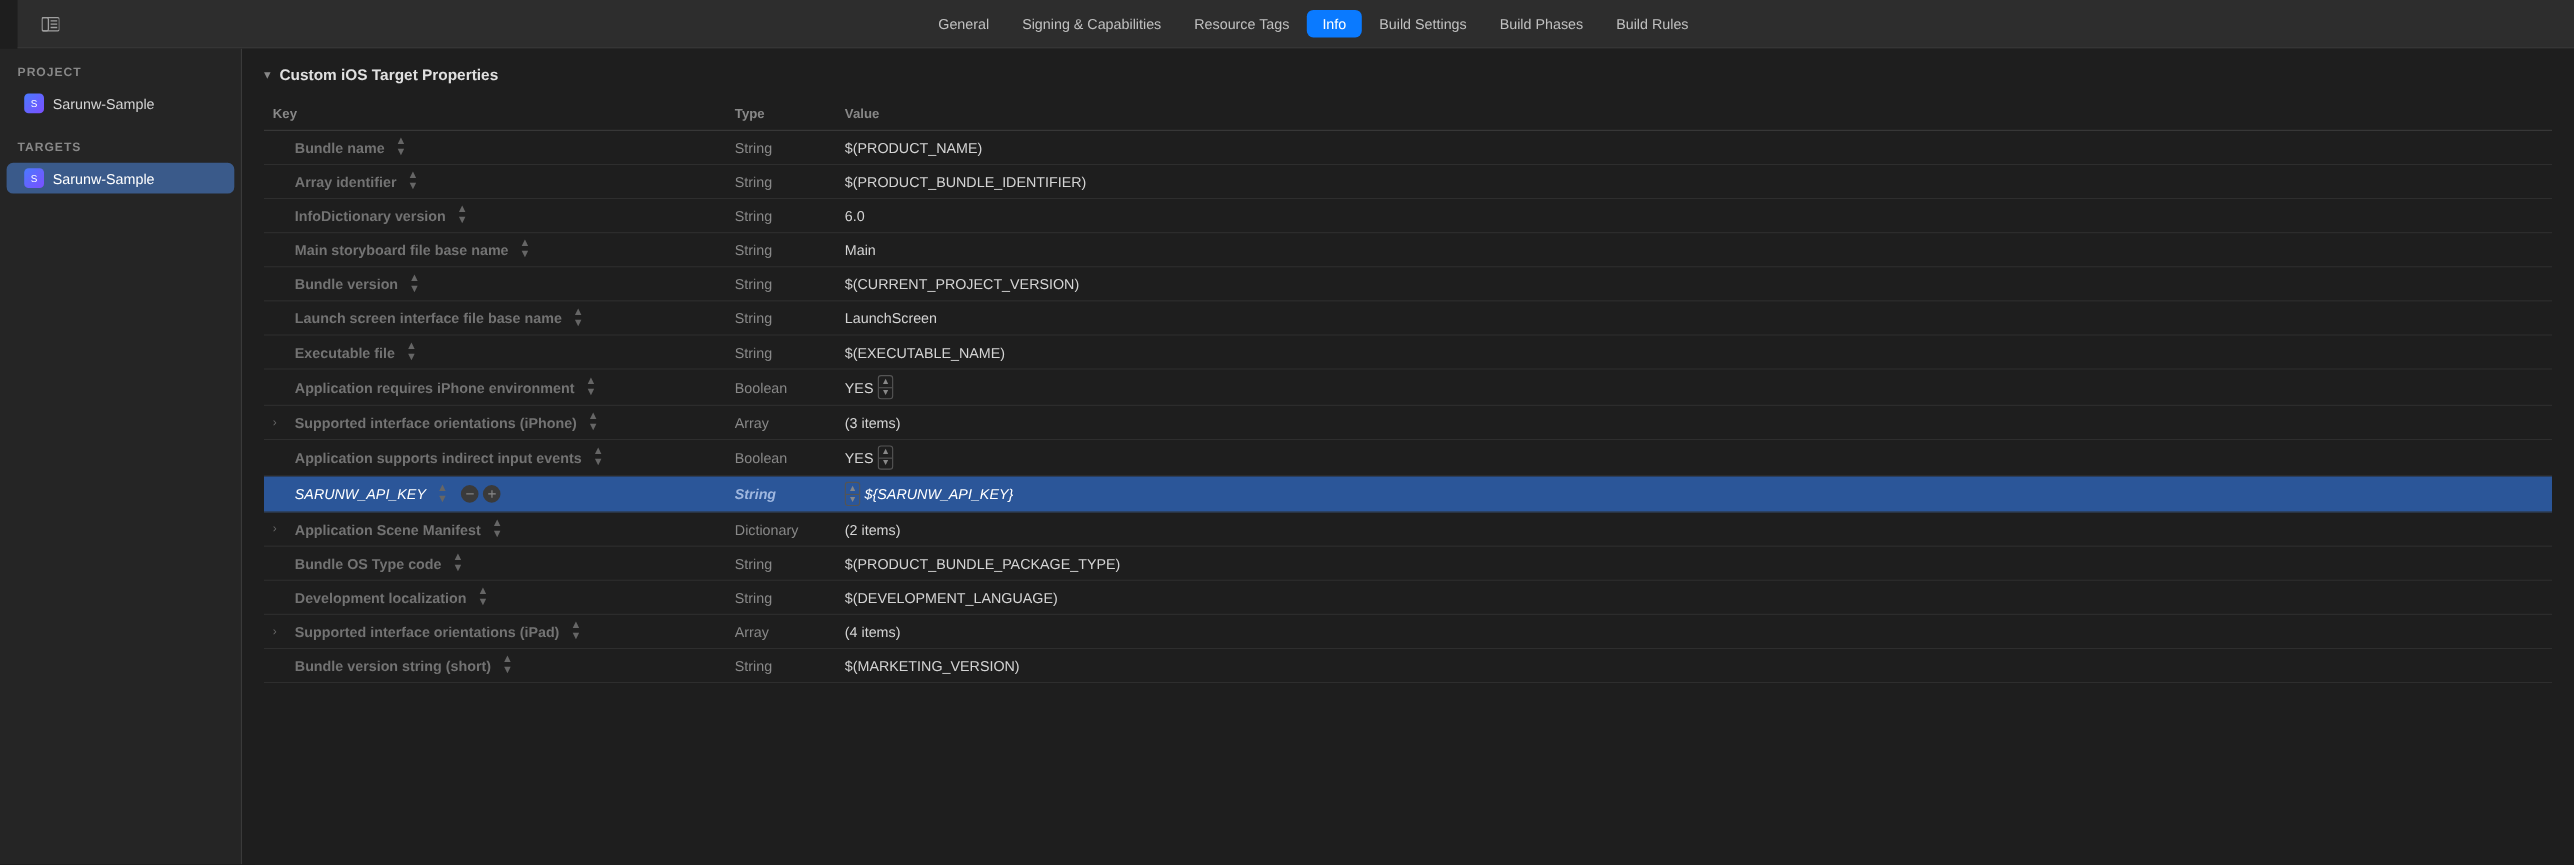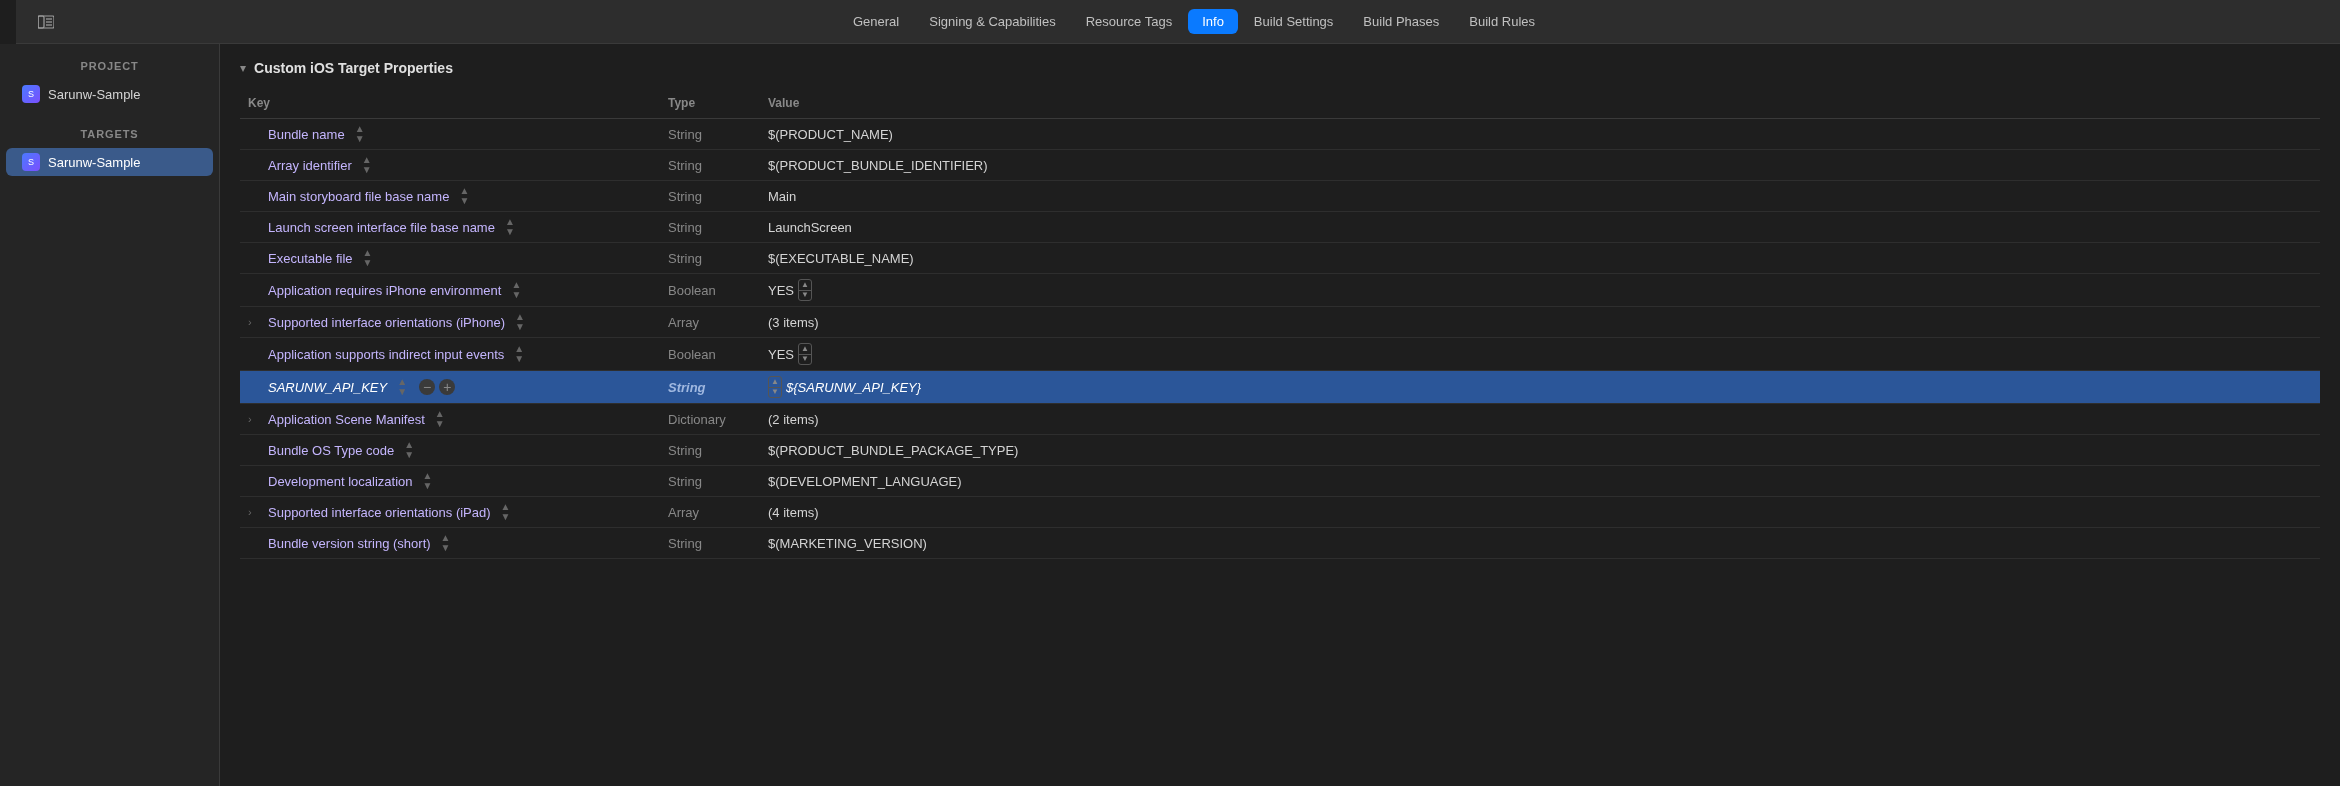--- a/index.html
+++ b/index.html
@@ -73,21 +73,20 @@
       flex-shrink: 0;
       overflow-y: auto;
     }
     .sidebar-section-label {
       font-size: 11px;
       font-weight: 700;
       color: #888;
       text-transform: uppercase;
       letter-spacing: 0.08em;
       padding: 0 16px 8px 16px;
-      text-align: center;
     }
     .sidebar-item {
       display: flex;
       align-items: center;
       gap: 8px;
       padding: 5px 16px;
       cursor: pointer;
       border-radius: 6px;
       margin: 0 6px;
       color: #d4d4d4;
@@ -177,21 +176,22 @@
       color: #666;
       font-size: 11px;
       width: 14px;
       flex-shrink: 0;
     }
     .row-indent {
       width: 14px;
       flex-shrink: 0;
     }
     .key-text {
-      color: #c4b5fd;
+      color: #737373;
+      font-weight: bold;
     }
     .selected-row .key-text {
       color: #fff;
       font-weight: 500;
     }
     .stepper {
       color: #666;
       font-size: 10px;
       display: flex;
       flex-direction: column;
@@ -335,29 +335,57 @@
                 </div>
               </div>
             </td>
             <td><span class="type-text">String</span></td>
             <td><span class="value-text">$(PRODUCT_BUNDLE_IDENTIFIER)</span></td>
           </tr>
           <tr>
             <td>
               <div class="key-cell">
                 <span class="row-indent"></span>
+                <span class="key-text">InfoDictionary version</span>
+                <div class="stepper">
+                  <span>▲</span>
+                  <span>▼</span>
+                </div>
+              </div>
+            </td>
+            <td><span class="type-text">String</span></td>
+            <td><span class="value-text">6.0</span></td>
+          </tr>
+          <tr>
+            <td>
+              <div class="key-cell">
+                <span class="row-indent"></span>
                 <span class="key-text">Main storyboard file base name</span>
                 <div class="stepper">
                   <span>▲</span>
                   <span>▼</span>
                 </div>
               </div>
             </td>
             <td><span class="type-text">String</span></td>
             <td><span class="value-text">Main</span></td>
+          </tr>
+          <tr>
+            <td>
+              <div class="key-cell">
+                <span class="row-indent"></span>
+                <span class="key-text">Bundle version</span>
+                <div class="stepper">
+                  <span>▲</span>
+                  <span>▼</span>
+                </div>
+              </div>
+            </td>
+            <td><span class="type-text">String</span></td>
+            <td><span class="value-text">$(CURRENT_PROJECT_VERSION)</span></td>
           </tr>
           <tr>
             <td>
               <div class="key-cell">
                 <span class="row-indent"></span>
                 <span class="key-text">Launch screen interface file base name</span>
                 <div class="stepper">
                   <span>▲</span>
                   <span>▼</span>
                 </div>

